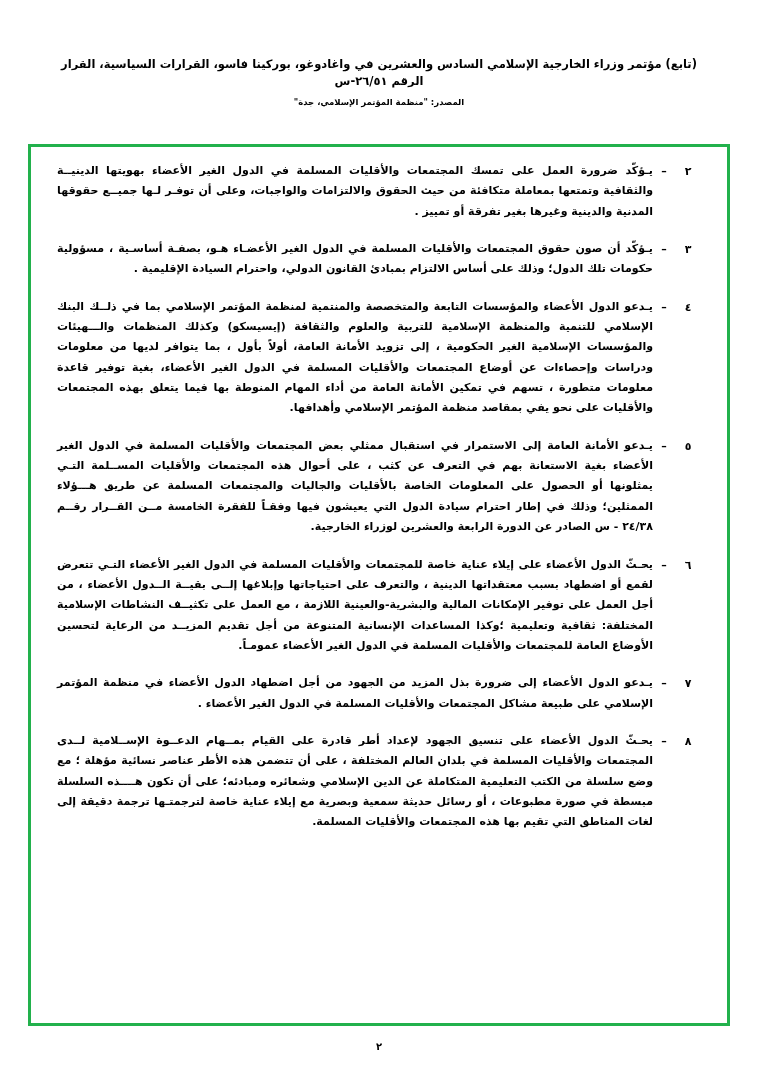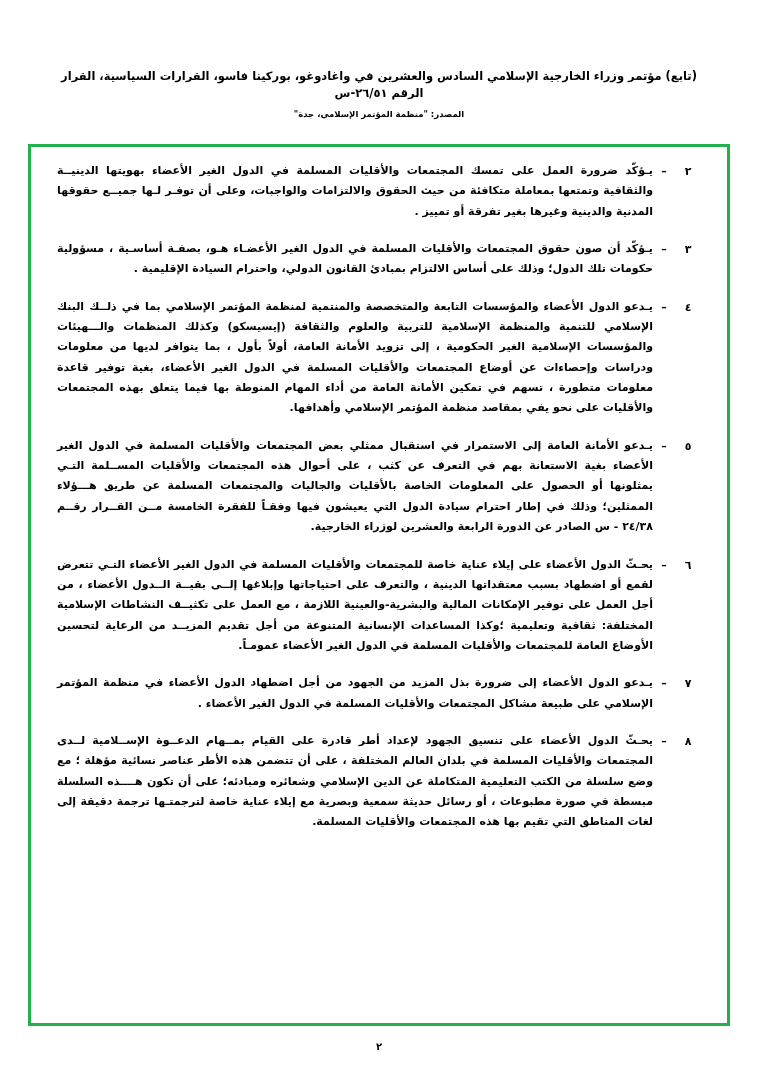--- a/index.html
+++ b/index.html
@@ -11,21 +11,21 @@
     position: relative;
     width: 758px;
     height: 1078px;
     background: #ffffff;
     font-family: "DejaVu Sans", "Liberation Sans", sans-serif;
     direction: rtl;
     overflow: hidden;
   }
   .header-block {
     position: absolute;
-    top: 68px;
+    top: 56px;
     right: 55px;
     left: 55px;
     text-align: center;
   }
   .doc-title {
     font-size: 11.5px;
     font-weight: bold;
     color: #000000;
     line-height: 1.5;
     letter-spacing: 0px;

